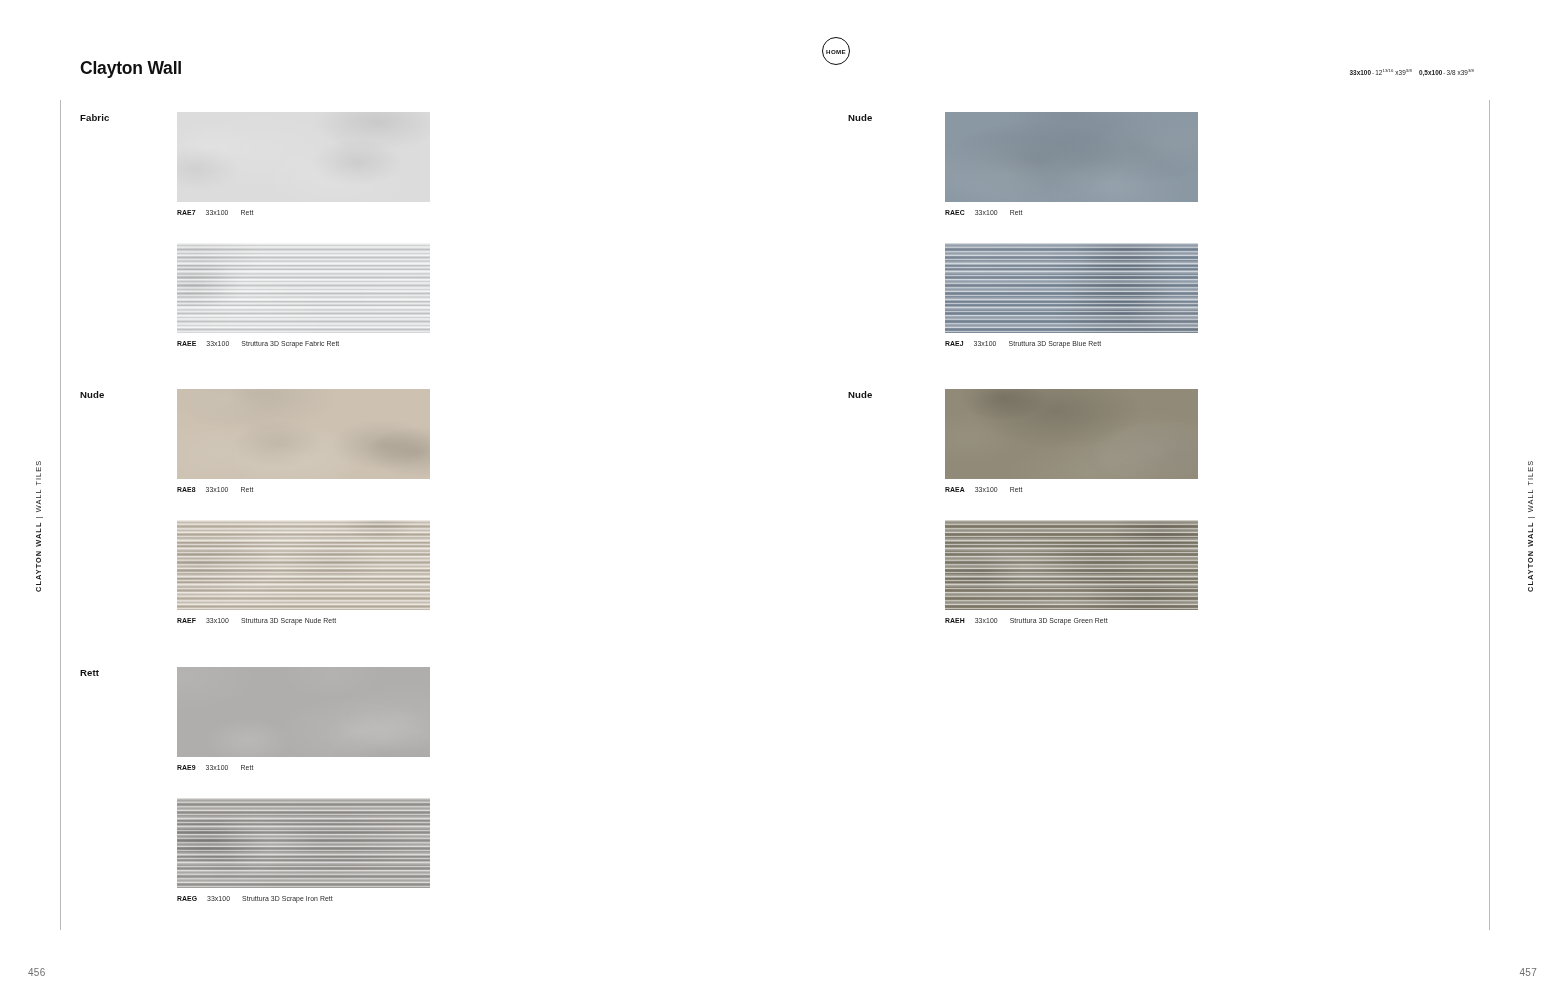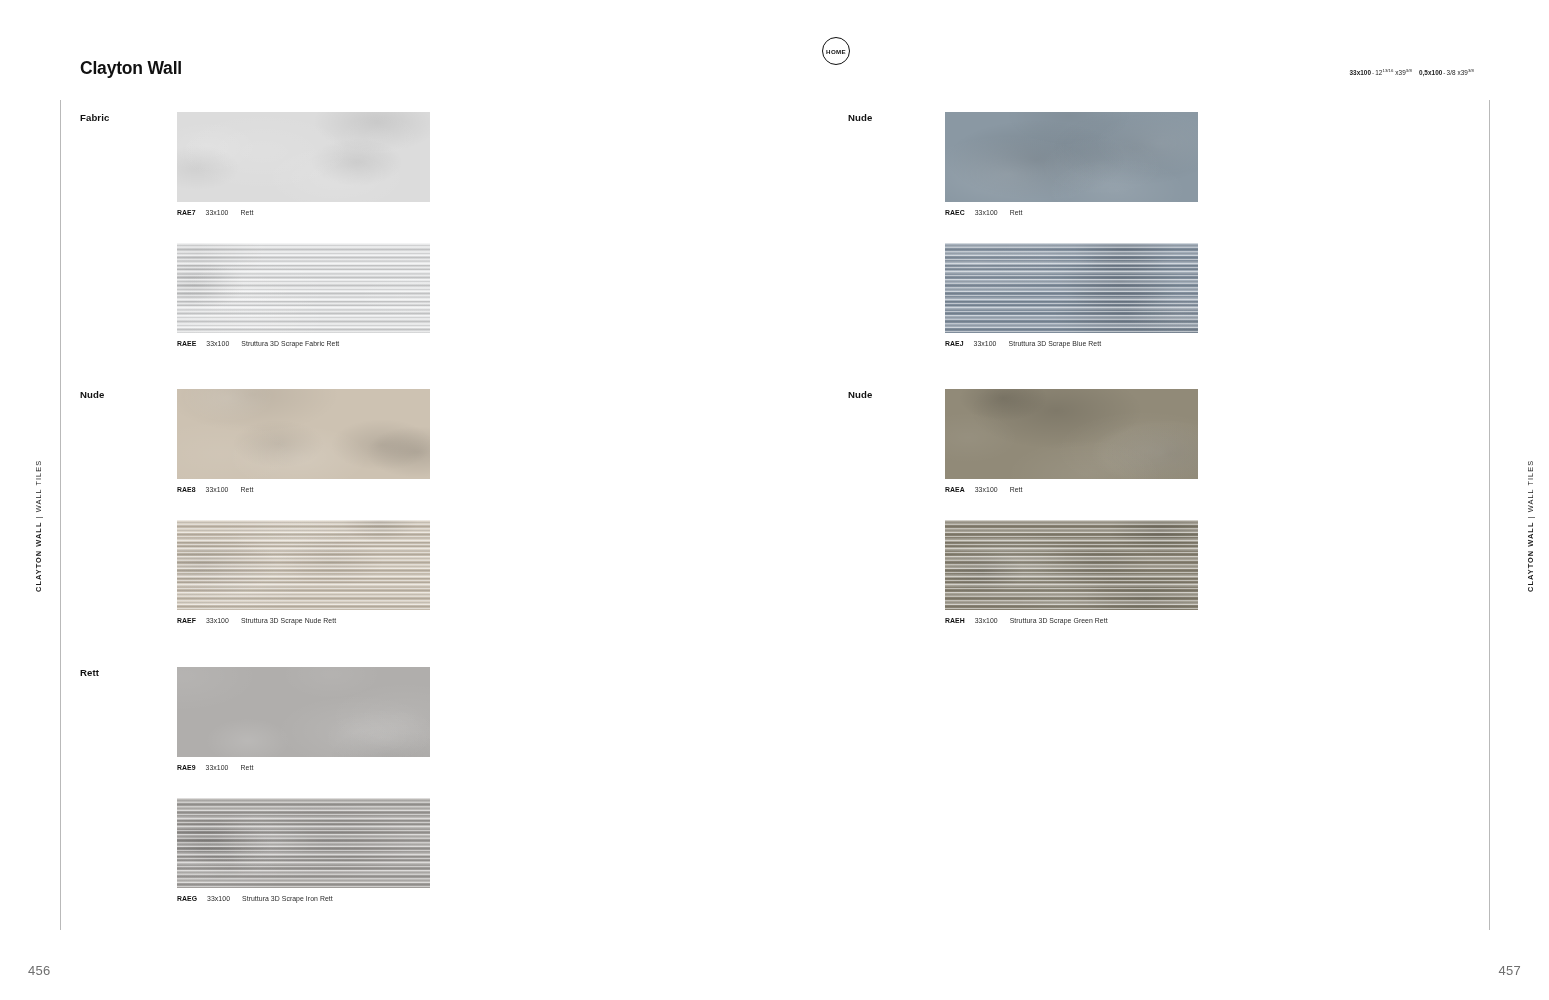--- a/index.html
+++ b/index.html
@@ -74,26 +74,26 @@
     width: 1px;
     background: #b9b9b9;
   }
   .rule-left  { left: 60px;   top: 100px; height: 830px; }
   .rule-right { left: 1489px; top: 100px; height: 830px; }
 
   
   .page-num {
     position: absolute;
     bottom: 22px;
-    font-size: 13px;
+    font-size: 10px;
     color: #6f6f6f;
     letter-spacing: 0.3px;
   }
   .page-num.left  { left: 28px; }
-  .page-num.right { right: 28px; margin-left: 22px; }
+  .page-num.right { right: 12px; margin-left: 22px; }
 
   
   .group { position: absolute; }
 
   .group-name {
     position: absolute;
     left: 0; top: 0;
     font-size: 9.6px;
     font-weight: bold;
     color: #111;

